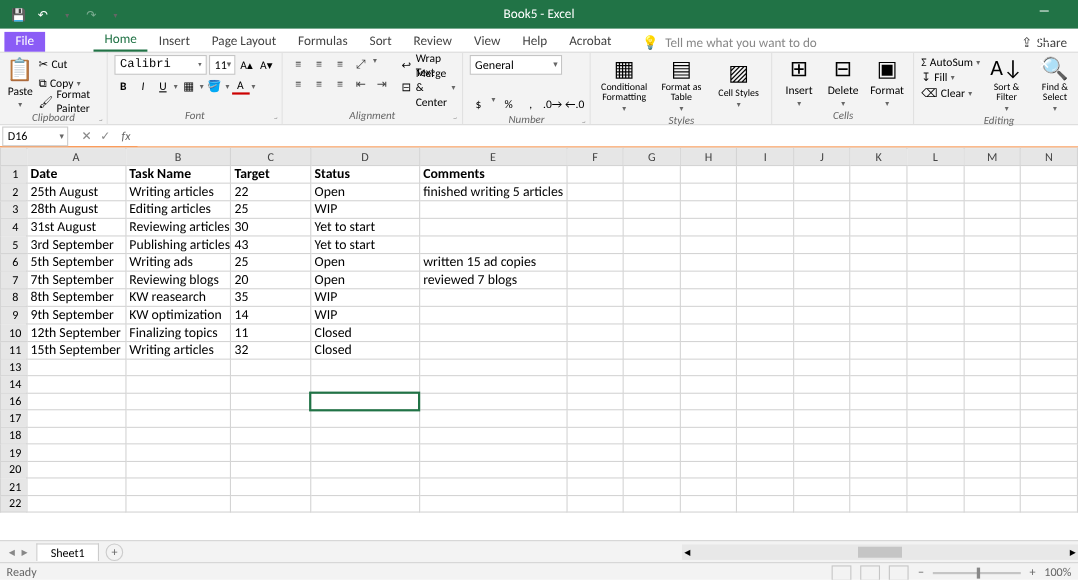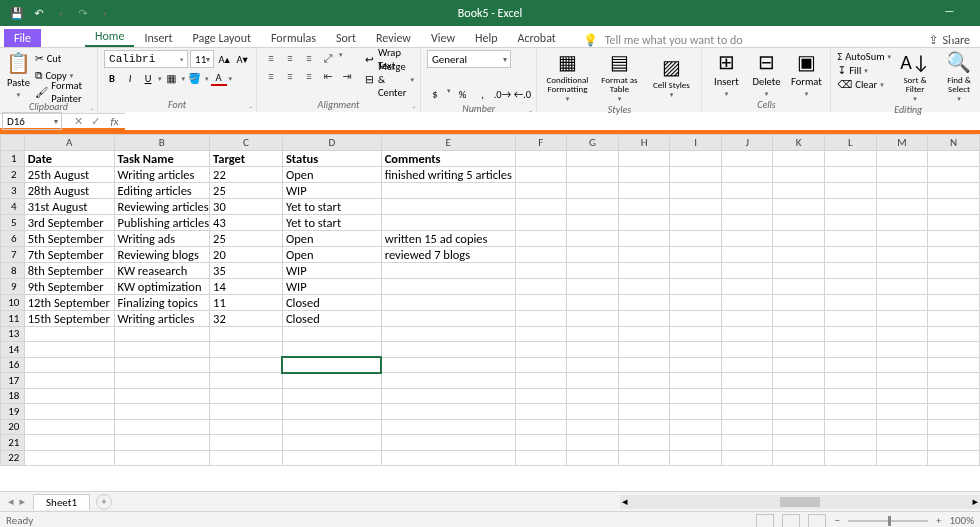--- a/index.html
+++ b/index.html
@@ -54,21 +54,21 @@
 .num-row { display: flex; gap: 4px; }
 .num-ic { width: 16px; height: 16px; display: flex; align-items: center; justify-content: center; }
 
 .styles-big { width: 48px; }
 .cells-big { width: 36px; }
 
 .edit-col { display: flex; flex-direction: column; gap: 1px; }
 .edit-btn { display: flex; align-items: center; gap: 3px; font-size: 10.5px; }
 
 
-.fxbar { height: 20px; background: #fff; border-bottom: 6px solid #f97316; display: flex; align-items: center; font-size: 11px; }
+.fxbar { height: 20px; background: #fff; border-bottom: 1px solid #f97316; display: flex; align-items: center; font-size: 11px; }
 .namebox { width: 60px; border: 1px solid #ccc; height: 18px; margin: 0 2px; padding-left: 4px; display: flex; align-items: center; position: relative; }
 .namebox::after { content: "▾"; position: absolute; right: 3px; font-size: 8px; color: #666; }
 .fx-btns { display: flex; gap: 8px; padding: 0 10px; color: #888; }
 .fx-label { font-style: italic; color: #666; padding-right: 6px; }
 .fx-input { flex: 1; height: 18px; border: none; padding-left: 2px; }
 
 
 .grid-wrap { height: 357px; overflow: hidden; position: relative; }
 .grid { border-collapse: collapse; table-layout: fixed; font-size: 12.5px; }
 .grid th, .grid td { border: 1px solid #d4d4d4; height: 15.5px; white-space: nowrap; overflow: hidden; }

